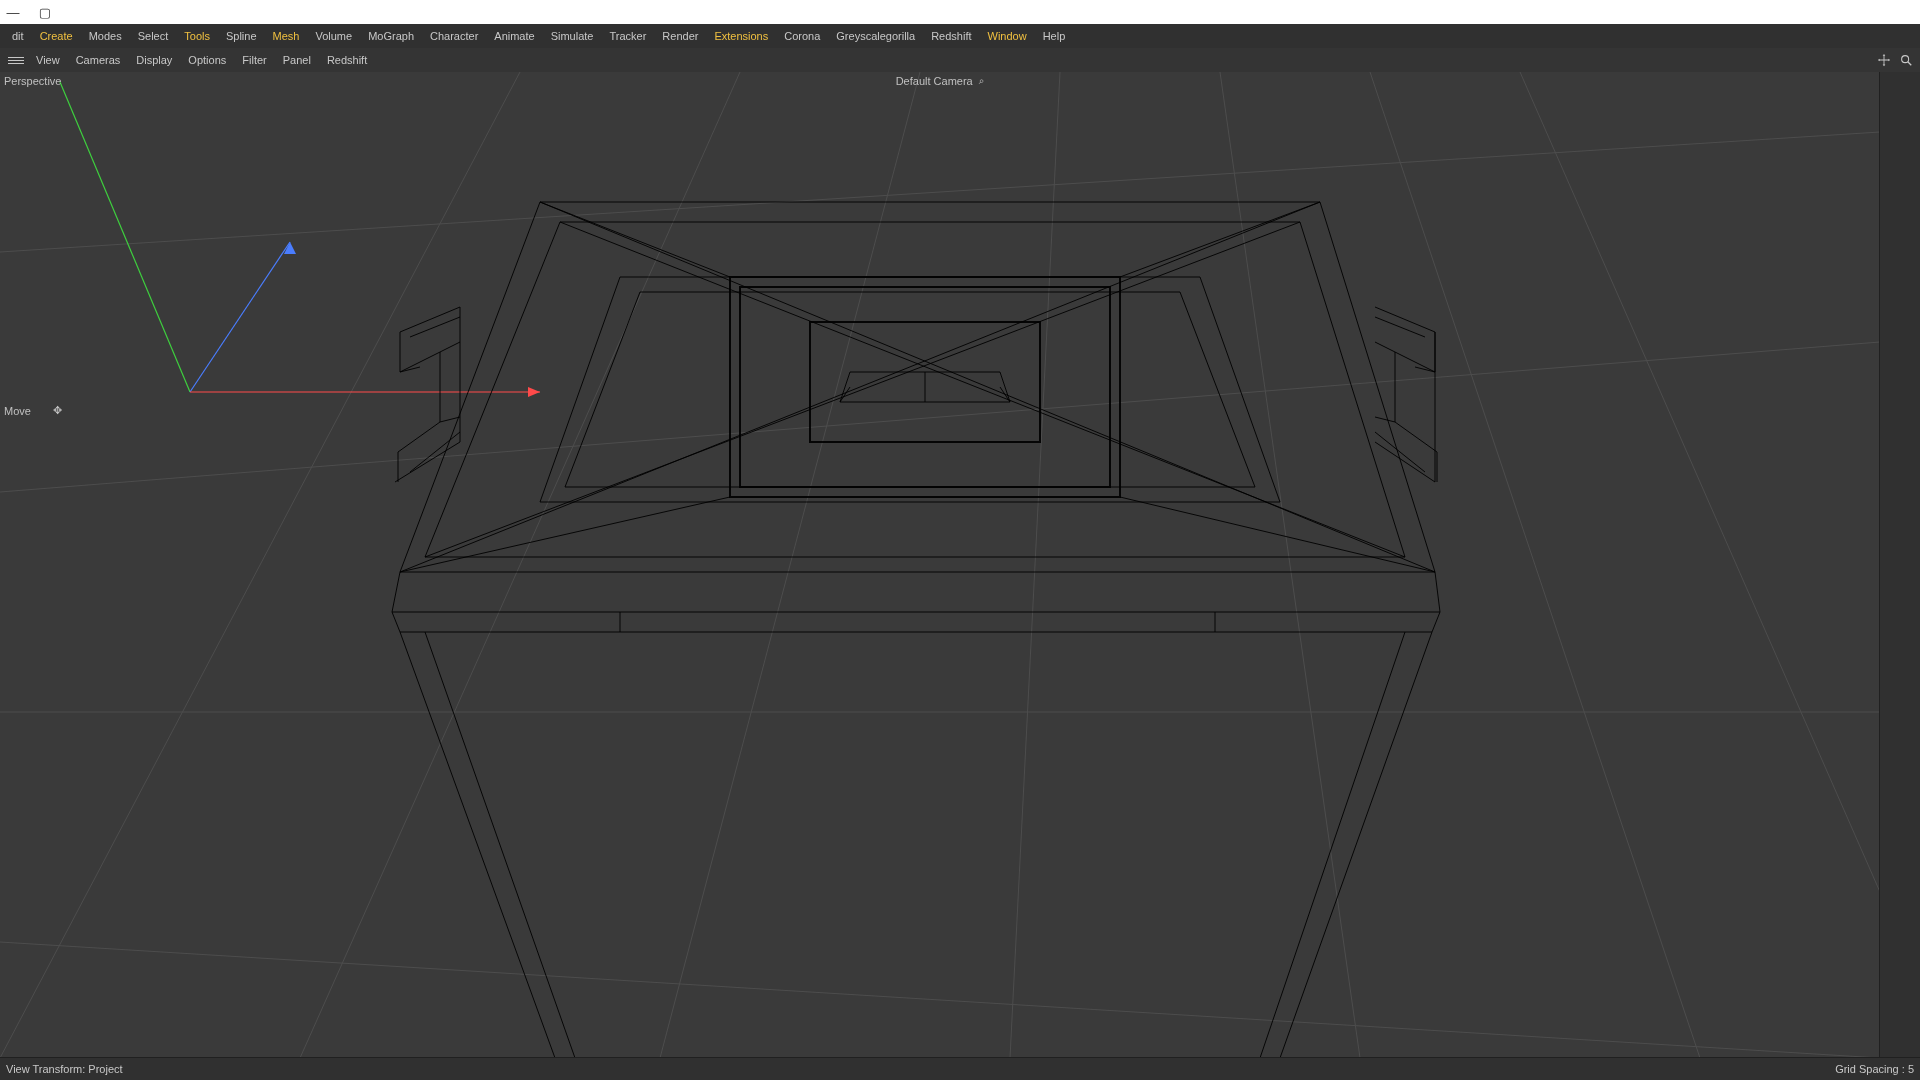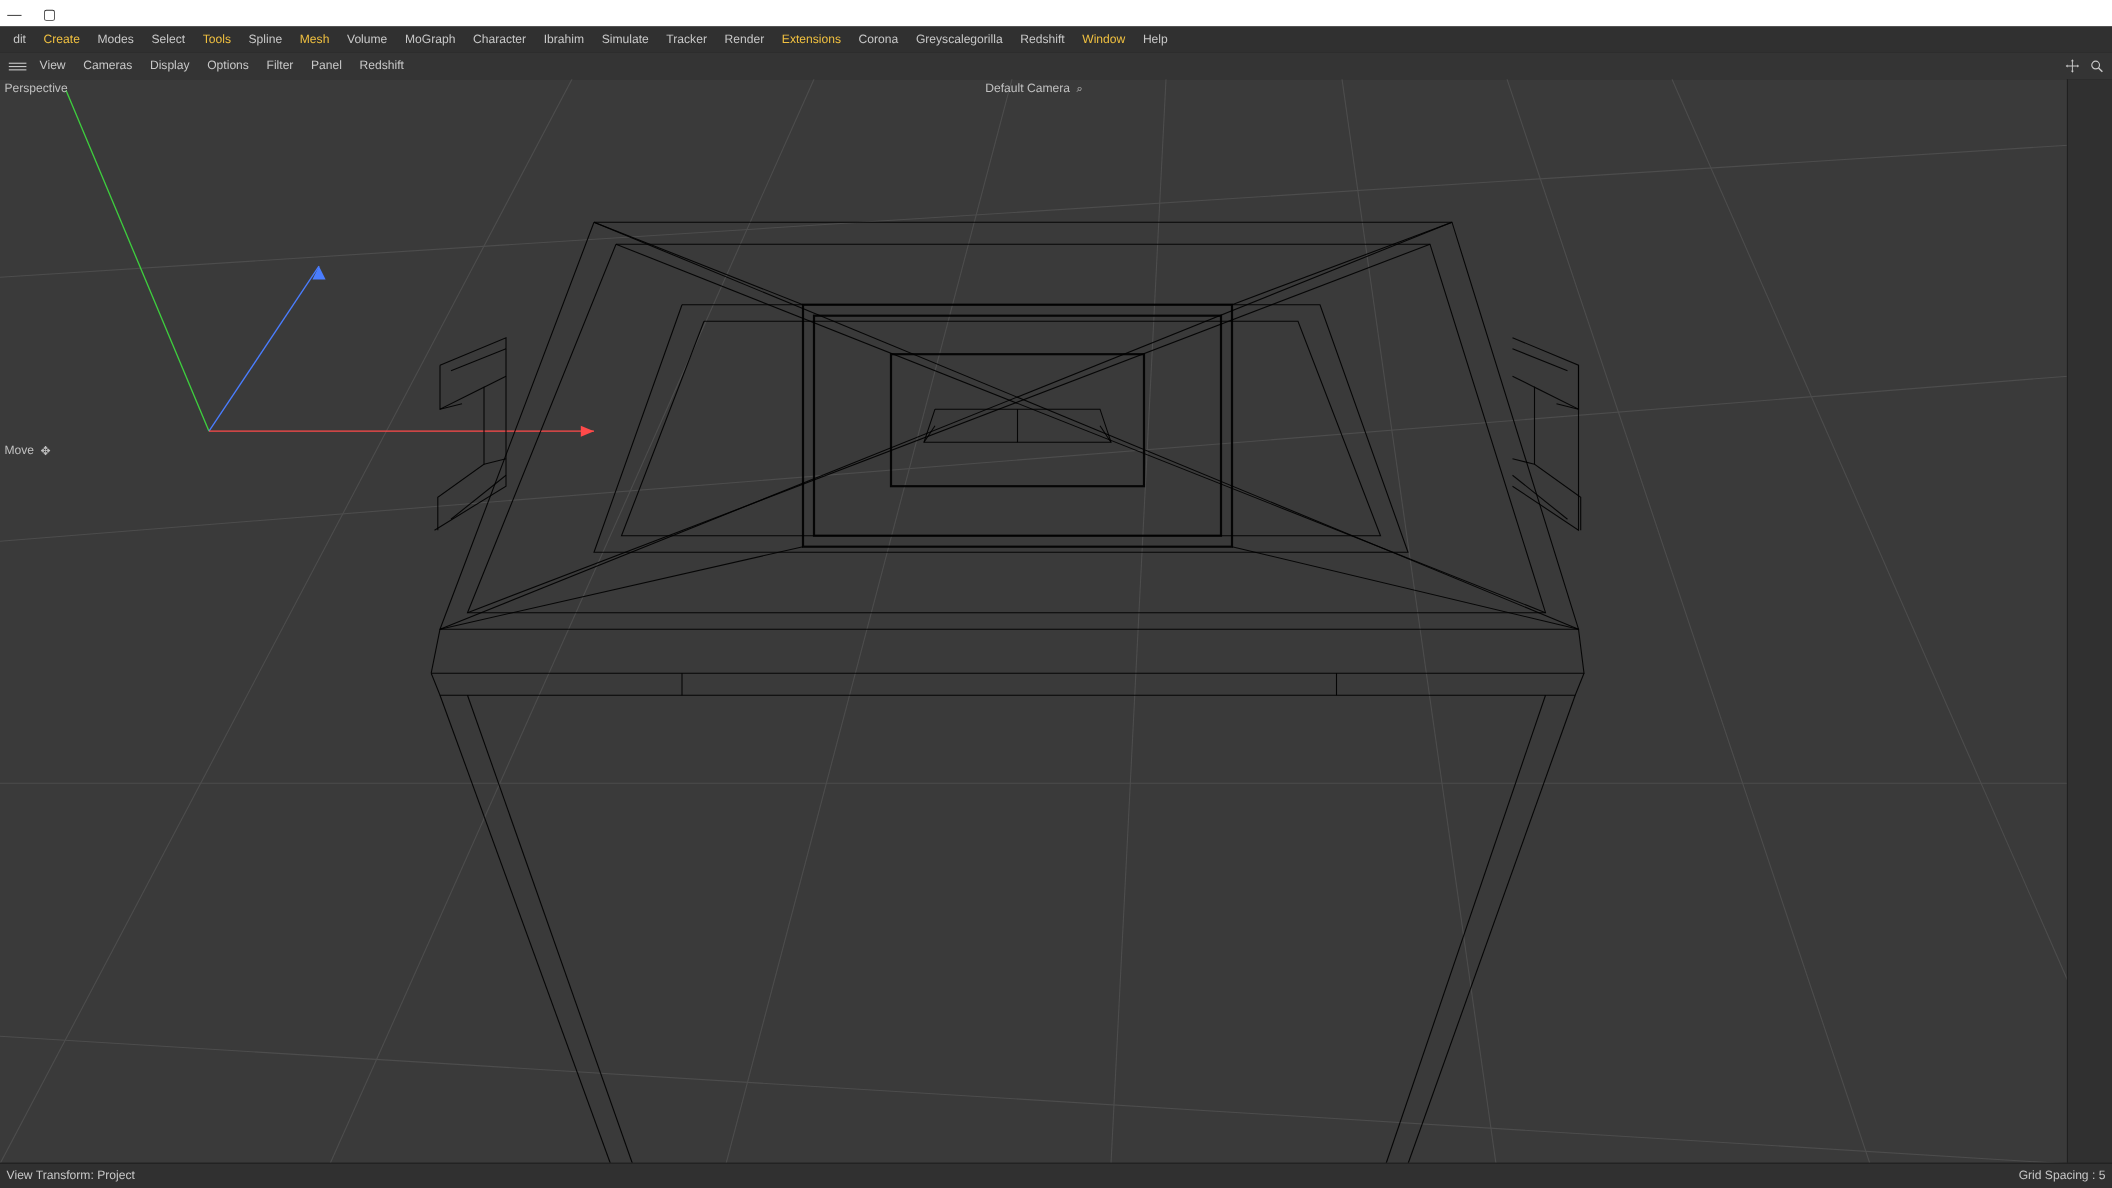--- a/index.html
+++ b/index.html
@@ -149,21 +149,22 @@
     color: #c0c0c0;
     font-size: 11px;
   }
   .tool-label {
     position: absolute;
     top: 332px;
     left: 4px;
     color: #c0c0c0;
     font-size: 11px;
     display: flex;
-    gap: 6px;
+    align-items: center;
+    gap: 22px;
   }
   .tool-label .move-icon {
     font-size: 11px;
   }
 
   
   .right-bar {
     position: absolute;
     top: 72px;
     right: 0;
@@ -209,21 +210,21 @@
     <div class="menu-item">dit</div>
     <div class="menu-item highlight">Create</div>
     <div class="menu-item">Modes</div>
     <div class="menu-item">Select</div>
     <div class="menu-item highlight">Tools</div>
     <div class="menu-item">Spline</div>
     <div class="menu-item highlight">Mesh</div>
     <div class="menu-item">Volume</div>
     <div class="menu-item">MoGraph</div>
     <div class="menu-item">Character</div>
-    <div class="menu-item">Ibrahim</div>
+    <div class="menu-item">Animate</div>
     <div class="menu-item">Simulate</div>
     <div class="menu-item">Tracker</div>
     <div class="menu-item">Render</div>
     <div class="menu-item highlight">Extensions</div>
     <div class="menu-item">Corona</div>
     <div class="menu-item">Greyscalegorilla</div>
     <div class="menu-item">Redshift</div>
     <div class="menu-item highlight">Window</div>
     <div class="menu-item">Help</div>
   </div>

